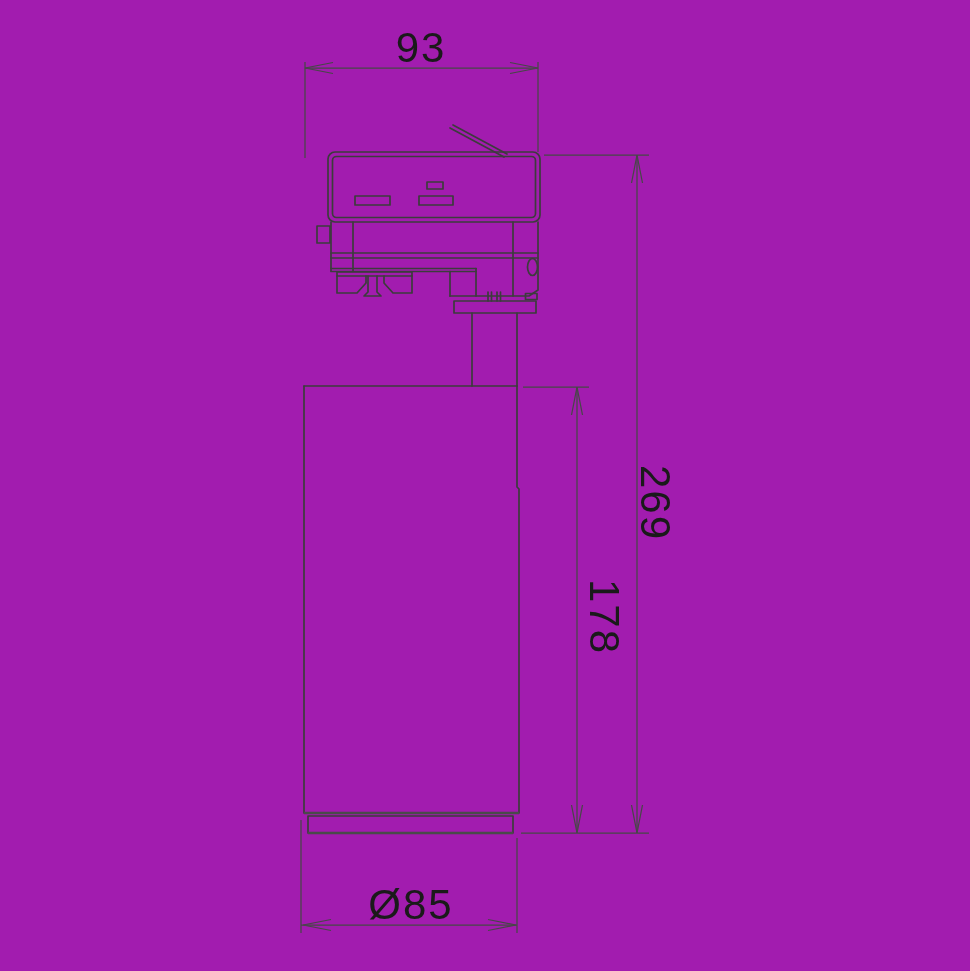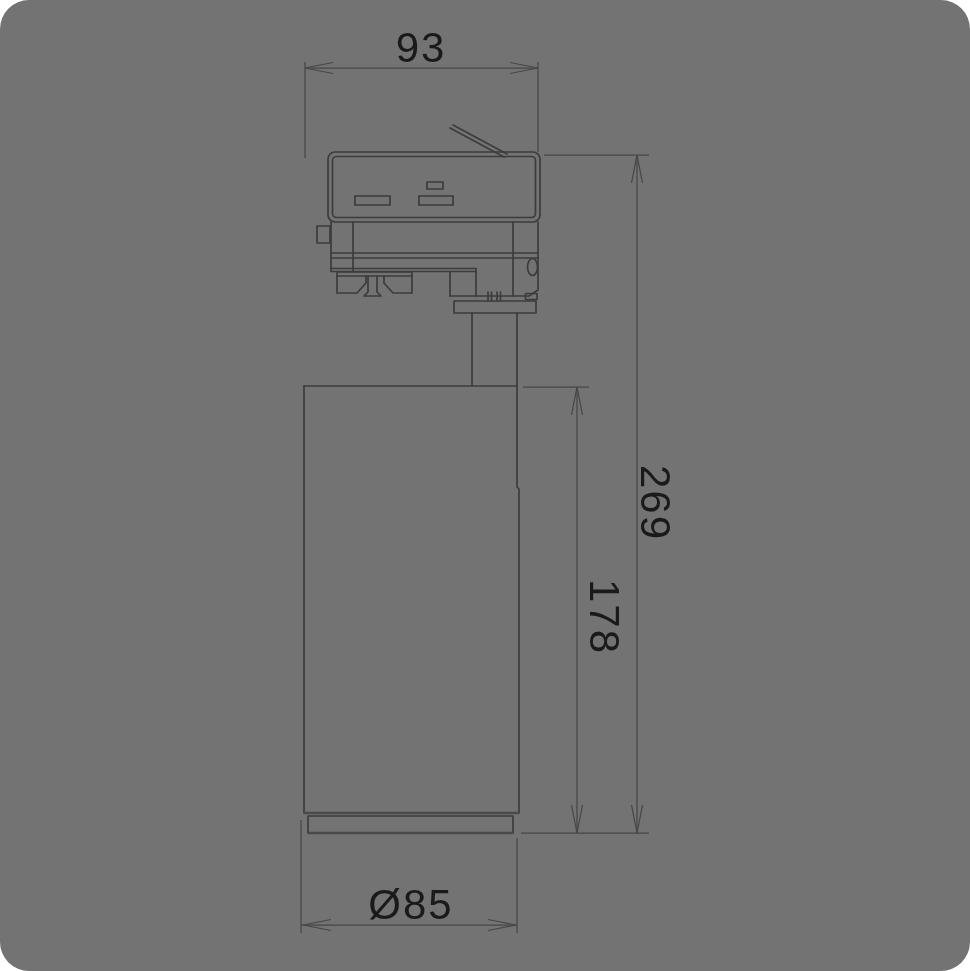--- a/index.html
+++ b/index.html
@@ -4,24 +4,23 @@
 <style>
   html, body {
     margin: 0;
     padding: 0;
     background: #ffffff;
   }
   .canvas {
     position: relative;
     width: 970px;
     height: 971px;
-    background: #737373;
+    background: #a21caf;
     font-family: "Liberation Sans", sans-serif;
     overflow: hidden;
-    border-radius: 29px;
   }
   svg { display: block; }
   .obj {
     stroke: #3c3c3c;
     stroke-width: 1.7;
     fill: none;
     stroke-linecap: round;
     stroke-linejoin: round;
   }
   .obj-thick {

